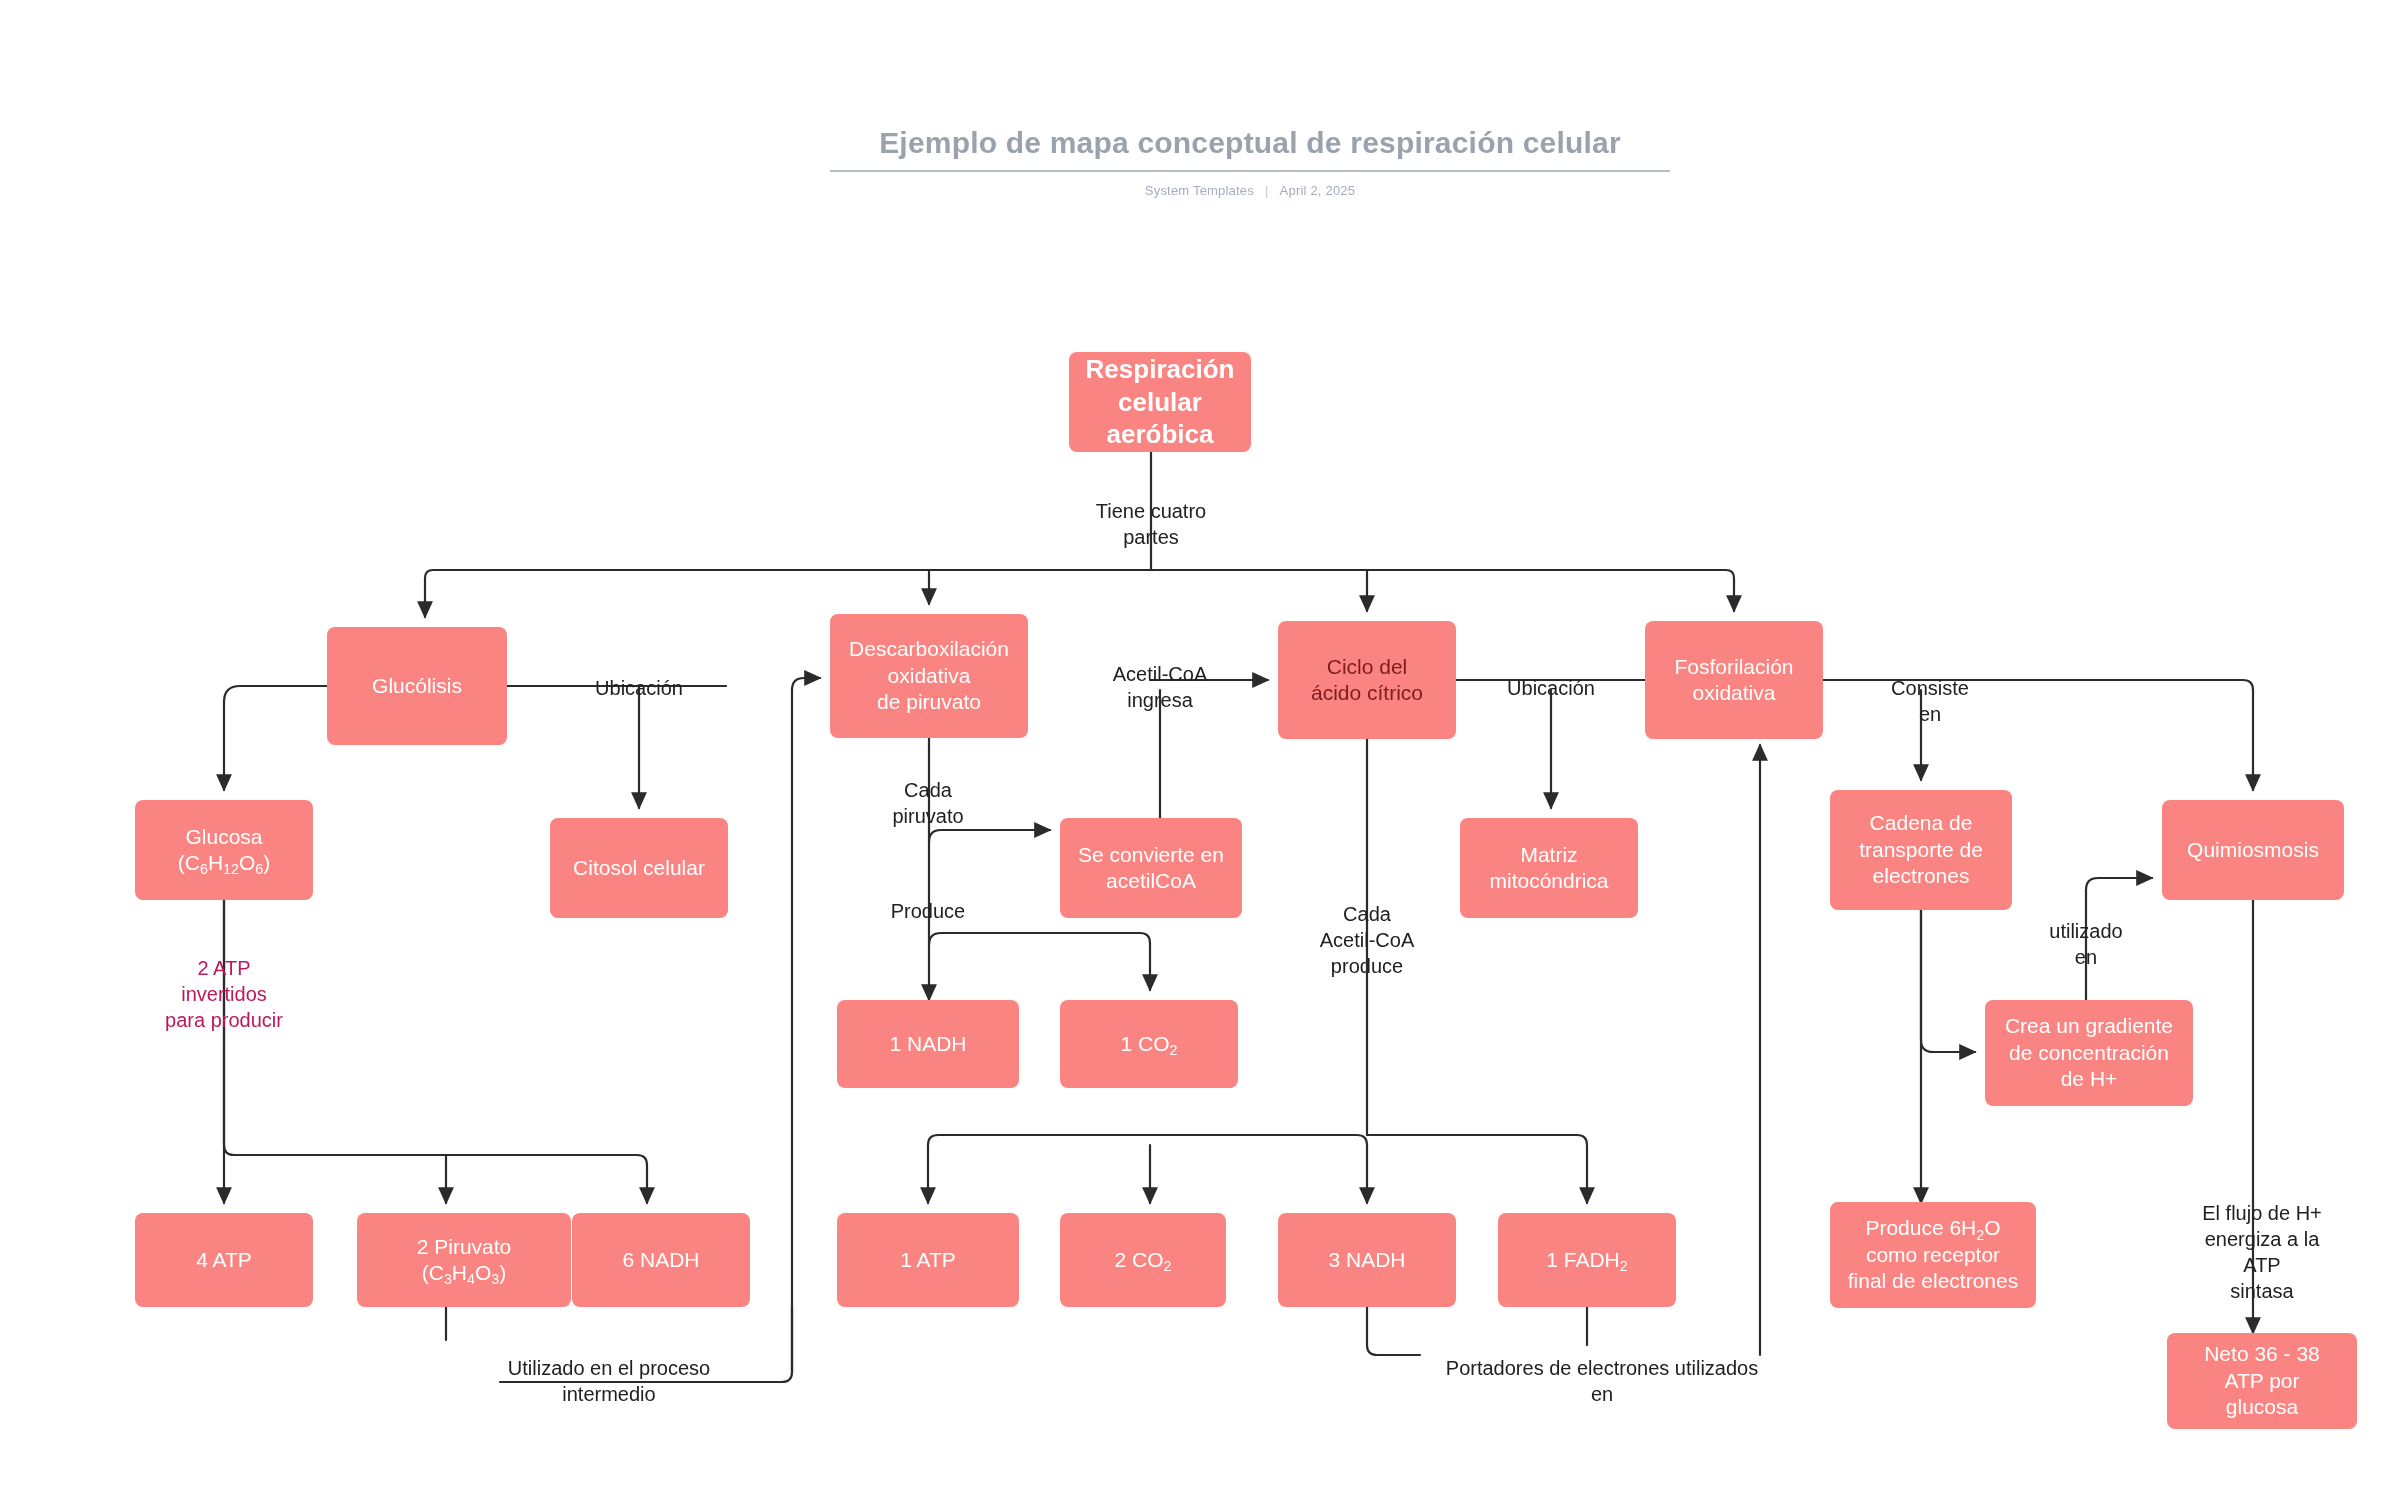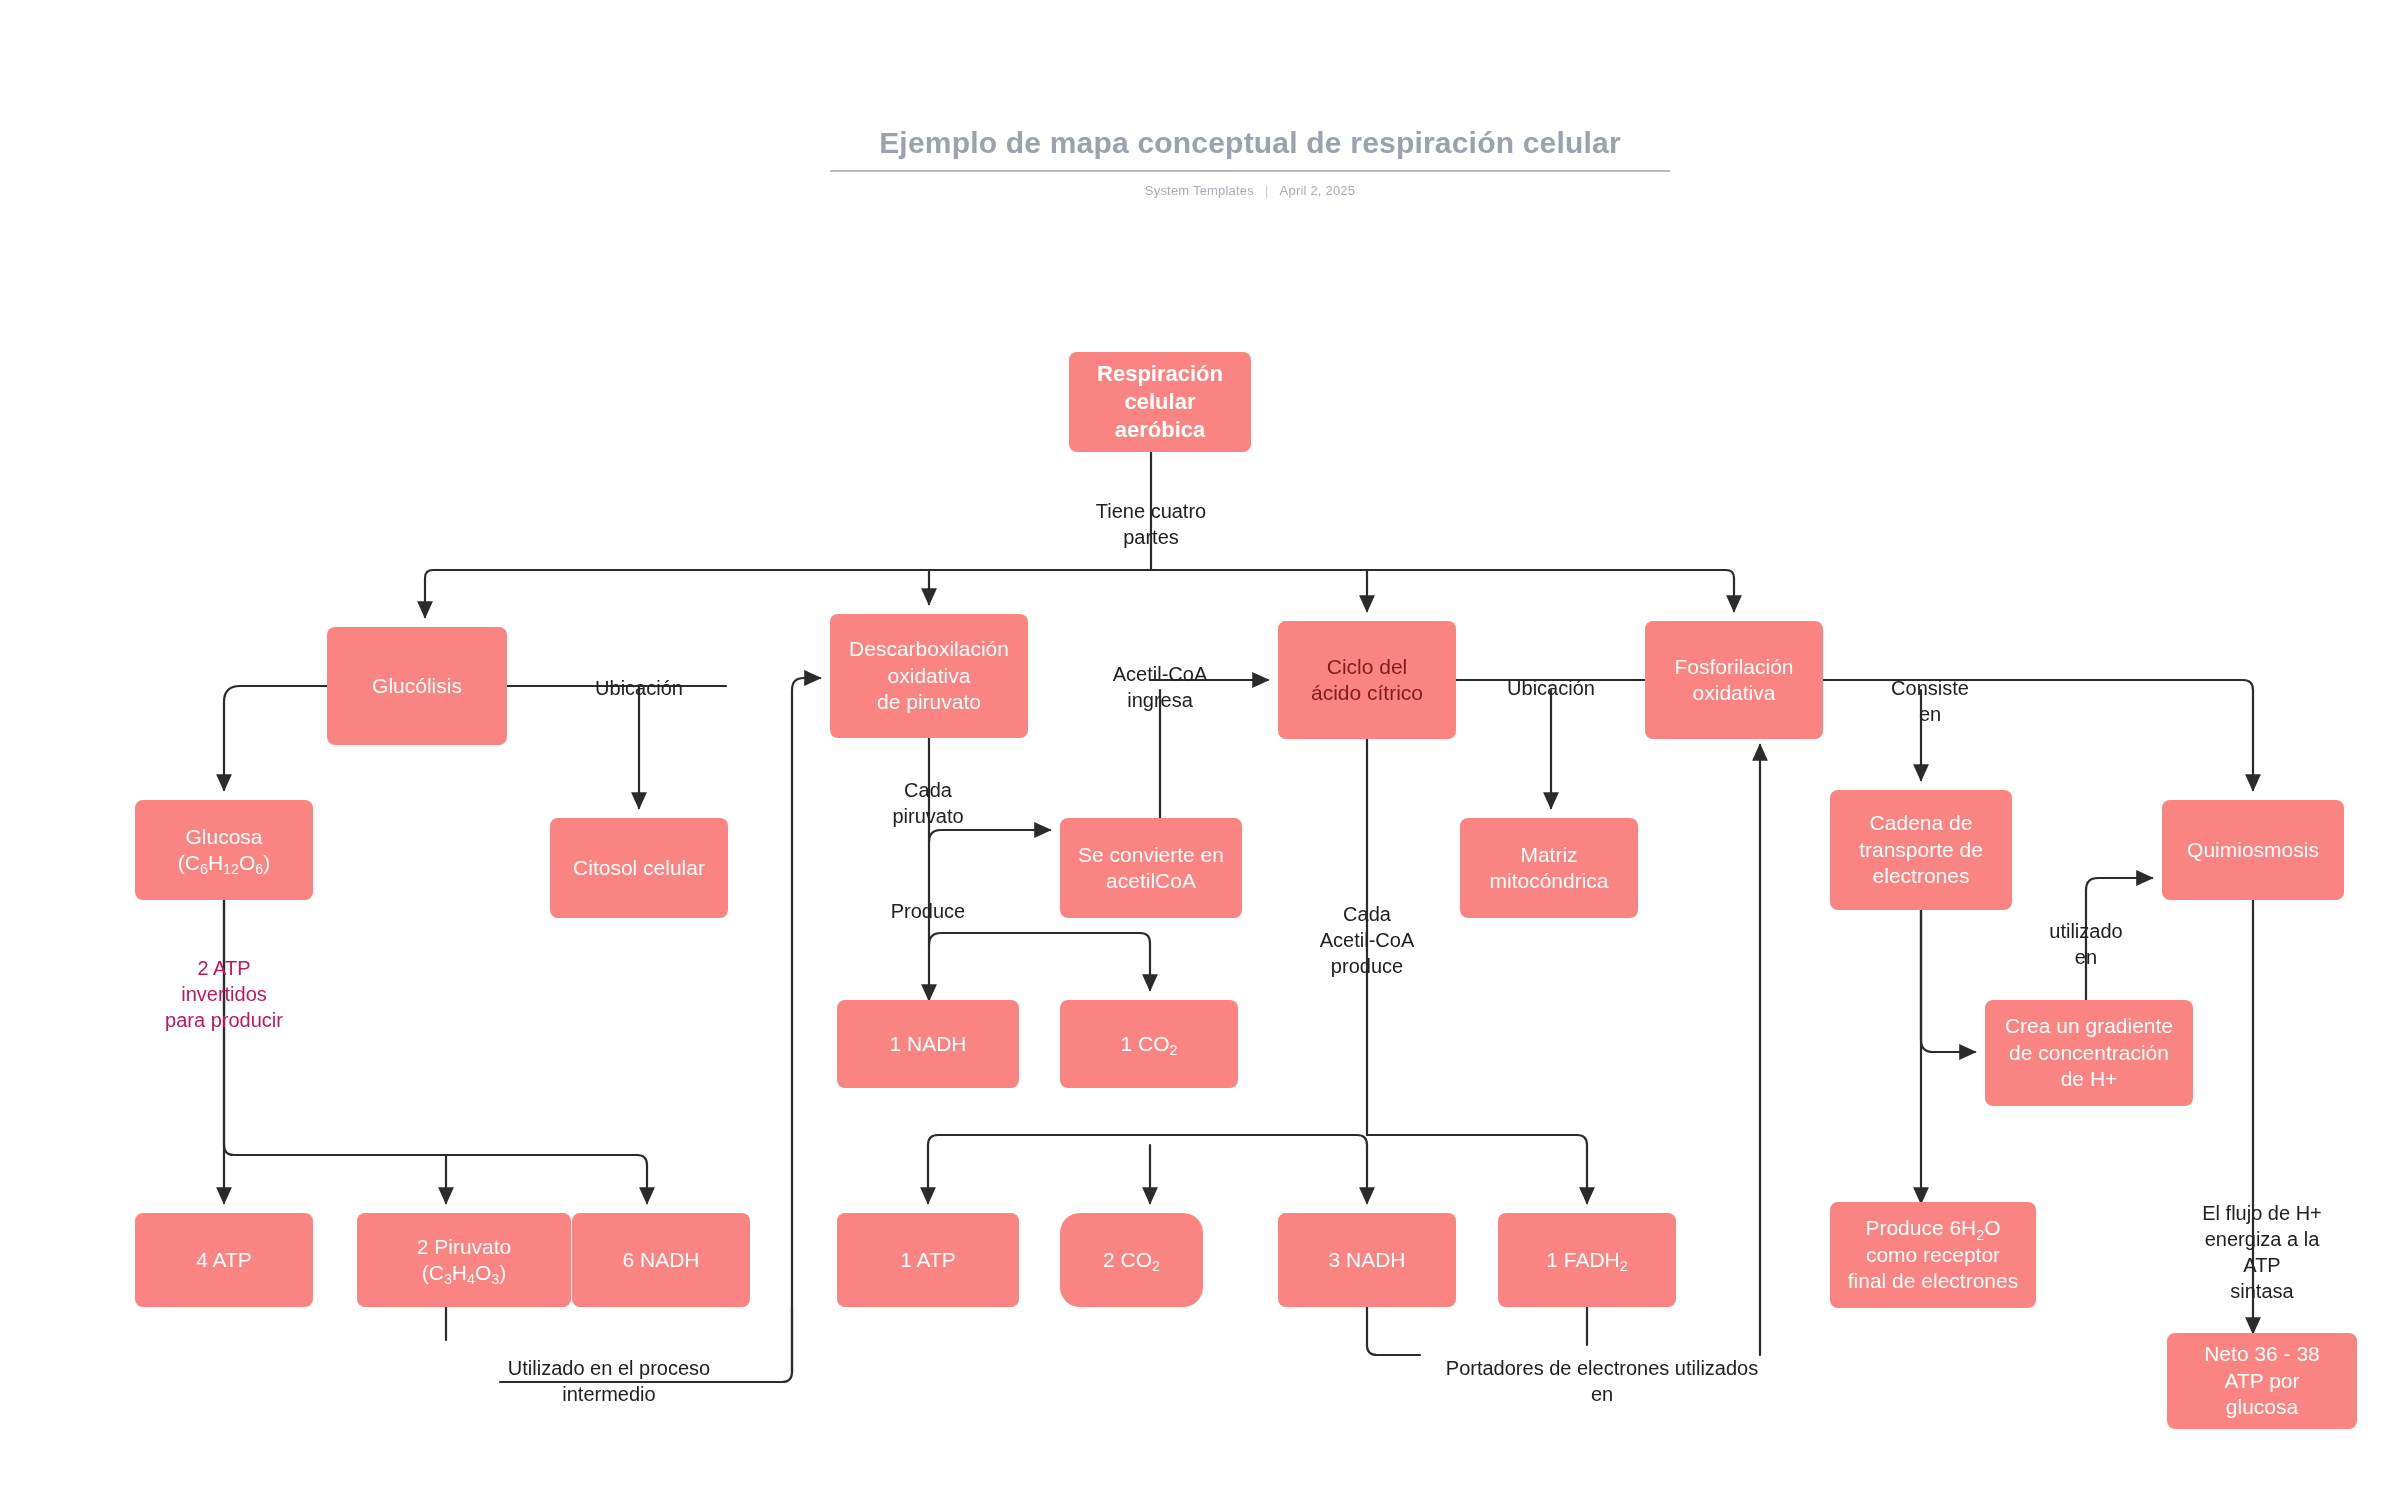--- a/index.html
+++ b/index.html
@@ -23,21 +23,21 @@
   }
   .hdr-sep{color:#c2c8d0;}
 
   
   .node{
     position:absolute;background:#FA8481;border-radius:8px;
     display:flex;align-items:center;justify-content:center;text-align:center;
     color:#ffffff;font-size:21px;line-height:1.26;padding:4px 8px;
     box-sizing:border-box;
   }
-  .node.root{font-weight:bold;font-size:22px;}
+  .node.root{font-weight:bold;font-size:26px;}
   .node sub{font-size:.68em;vertical-align:baseline;position:relative;top:.3em;}
 
   
   .elabel{
     position:absolute;color:#212121;font-size:20px;line-height:1.3;
     text-align:center;background:transparent;white-space:pre-line;
     transform:translateX(-50%);
   }
 </style>
 </head>
@@ -164,21 +164,21 @@
       </div>
       <div class="node" style="left: 357px; top: 1213px; width: 214px; height: 94px; background: rgb(250, 132, 129); color: rgb(255, 255, 255);">
         <span>2 Piruvato<br>(C<sub>3</sub>H<sub>4</sub>O<sub>3</sub>)</span>
       </div>
       <div class="node" style="left: 572px; top: 1213px; width: 178px; height: 94px; background: rgb(250, 132, 129); color: rgb(255, 255, 255);">
         <span>6 NADH</span>
       </div>
       <div class="node" style="left: 837px; top: 1213px; width: 182px; height: 94px; background: rgb(250, 132, 129); color: rgb(255, 255, 255);">
         <span>1 ATP</span>
       </div>
-      <div class="node" style="left: 1060px; top: 1213px; width: 143px; height: 94px; background: rgb(250, 132, 129); color: rgb(255, 255, 255); border-radius: 20px;">
+      <div class="node" style="left: 1060px; top: 1213px; width: 166px; height: 94px; background: rgb(250, 132, 129); color: rgb(255, 255, 255);">
         <span>2 CO<sub>2</sub></span>
       </div>
       <div class="node" style="left: 1278px; top: 1213px; width: 178px; height: 94px; background: rgb(250, 132, 129); color: rgb(255, 255, 255);">
         <span>3 NADH</span>
       </div>
       <div class="node" style="left: 1498px; top: 1213px; width: 178px; height: 94px; background: rgb(250, 132, 129); color: rgb(255, 255, 255);">
         <span>1 FADH<sub>2</sub></span>
       </div>
       <div class="node" style="left: 1830px; top: 1202px; width: 206px; height: 106px; background: rgb(250, 132, 129); color: rgb(255, 255, 255);">
         <span>Produce 6H<sub>2</sub>O<br>como receptor<br>final de electrones</span>

